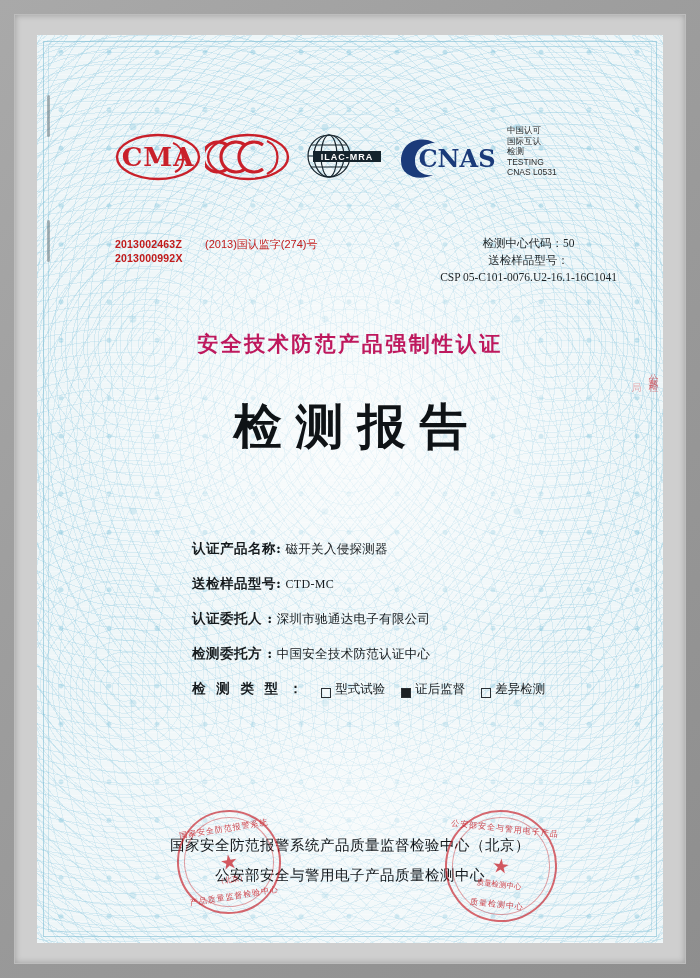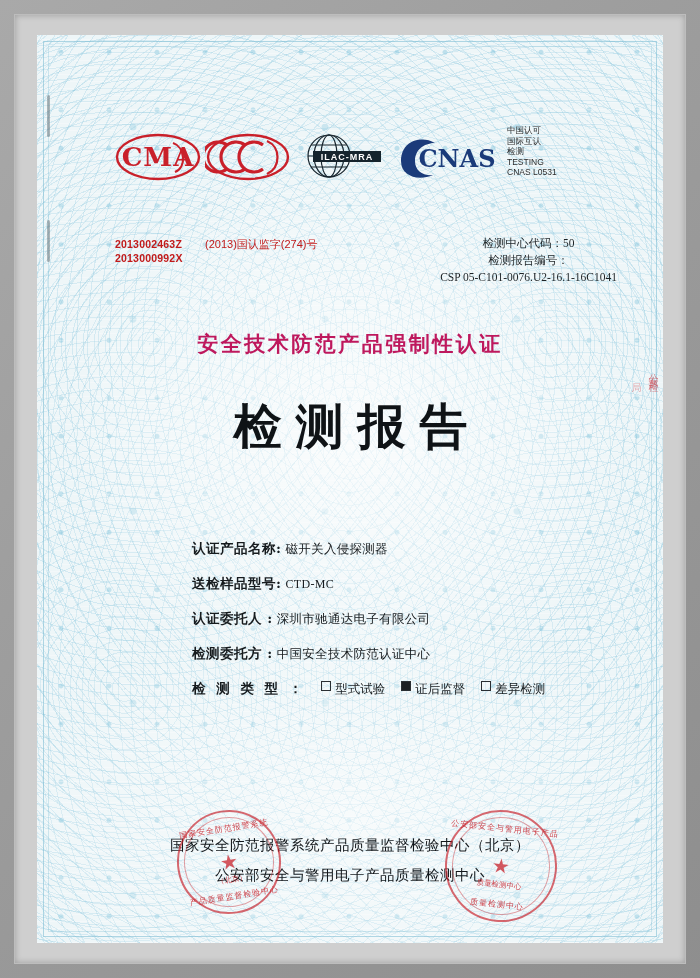--- a/index.html
+++ b/index.html
@@ -220,21 +220,21 @@
     align-items: center;
     white-space: nowrap;
     margin-top: 4px;
   }
   .type-label {
     font-weight: bold;
     letter-spacing: 3px;
   }
   .opt {
     display: inline-flex;
-    align-items: flex-start;
+    align-items: flex-end;
     margin-left: 16px;
     font-size: 12.5px;
   }
   .box {
     display: inline-block;
     width: 8px; height: 8px;
     border: 1px solid #2a2f33;
     margin-right: 4px;
     background: transparent;
   }
@@ -398,21 +398,21 @@
           </div>
 
           <div class="ccc-sub">(2013)国认监字(274)号</div>
         </div>
 
         <div class="meta">
           <div class="row">
             <span>检测中心代码：</span><span class="mono">50</span>
           </div>
           <div class="row">
-            <span>检测报告编号：</span>
+            <span>送检样品型号：</span>
           </div>
           <div class="row mono">CSP 05-C101-0076.U2-16.1-16C1041</div>
         </div>
 
         <div class="title-small">安全技术防范产品强制性认证</div>
         <div class="title-big">检测报告</div>
 
         <div class="fields">
 
           <div class="field-row">

